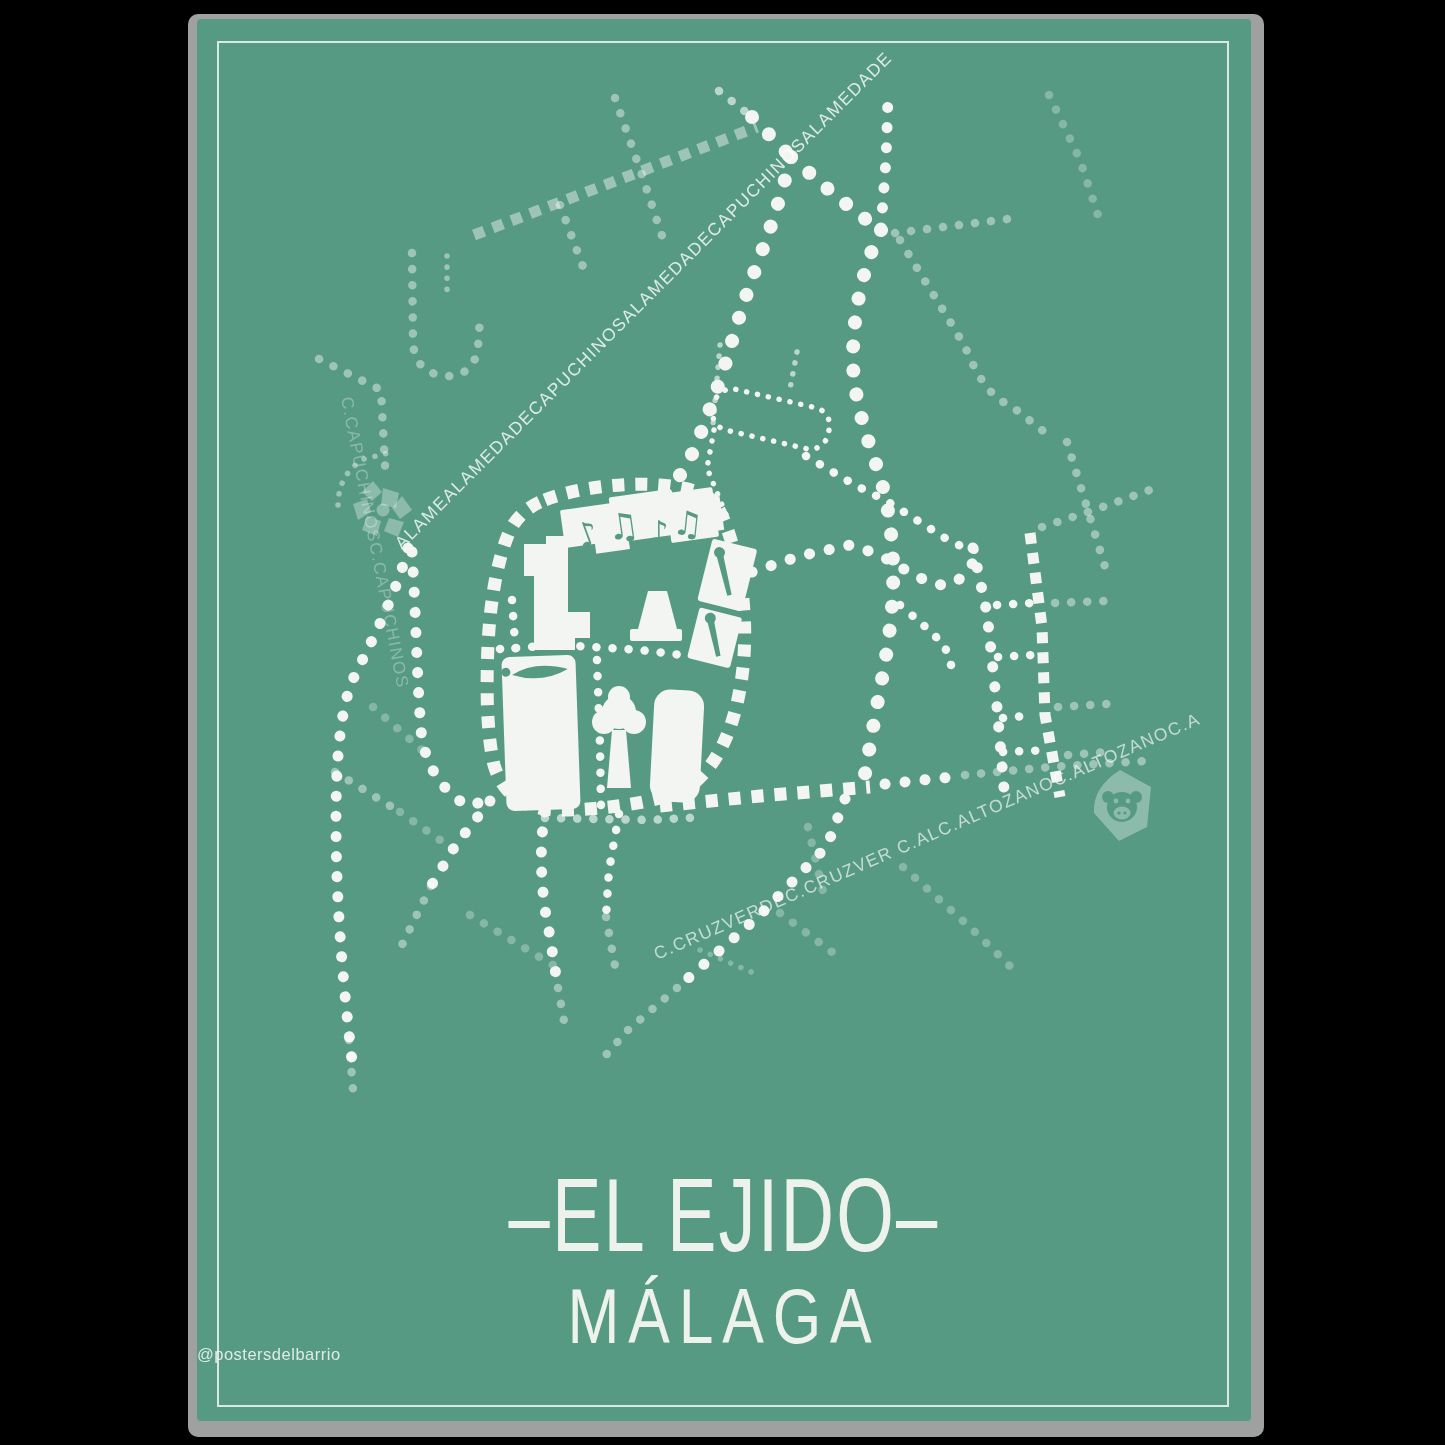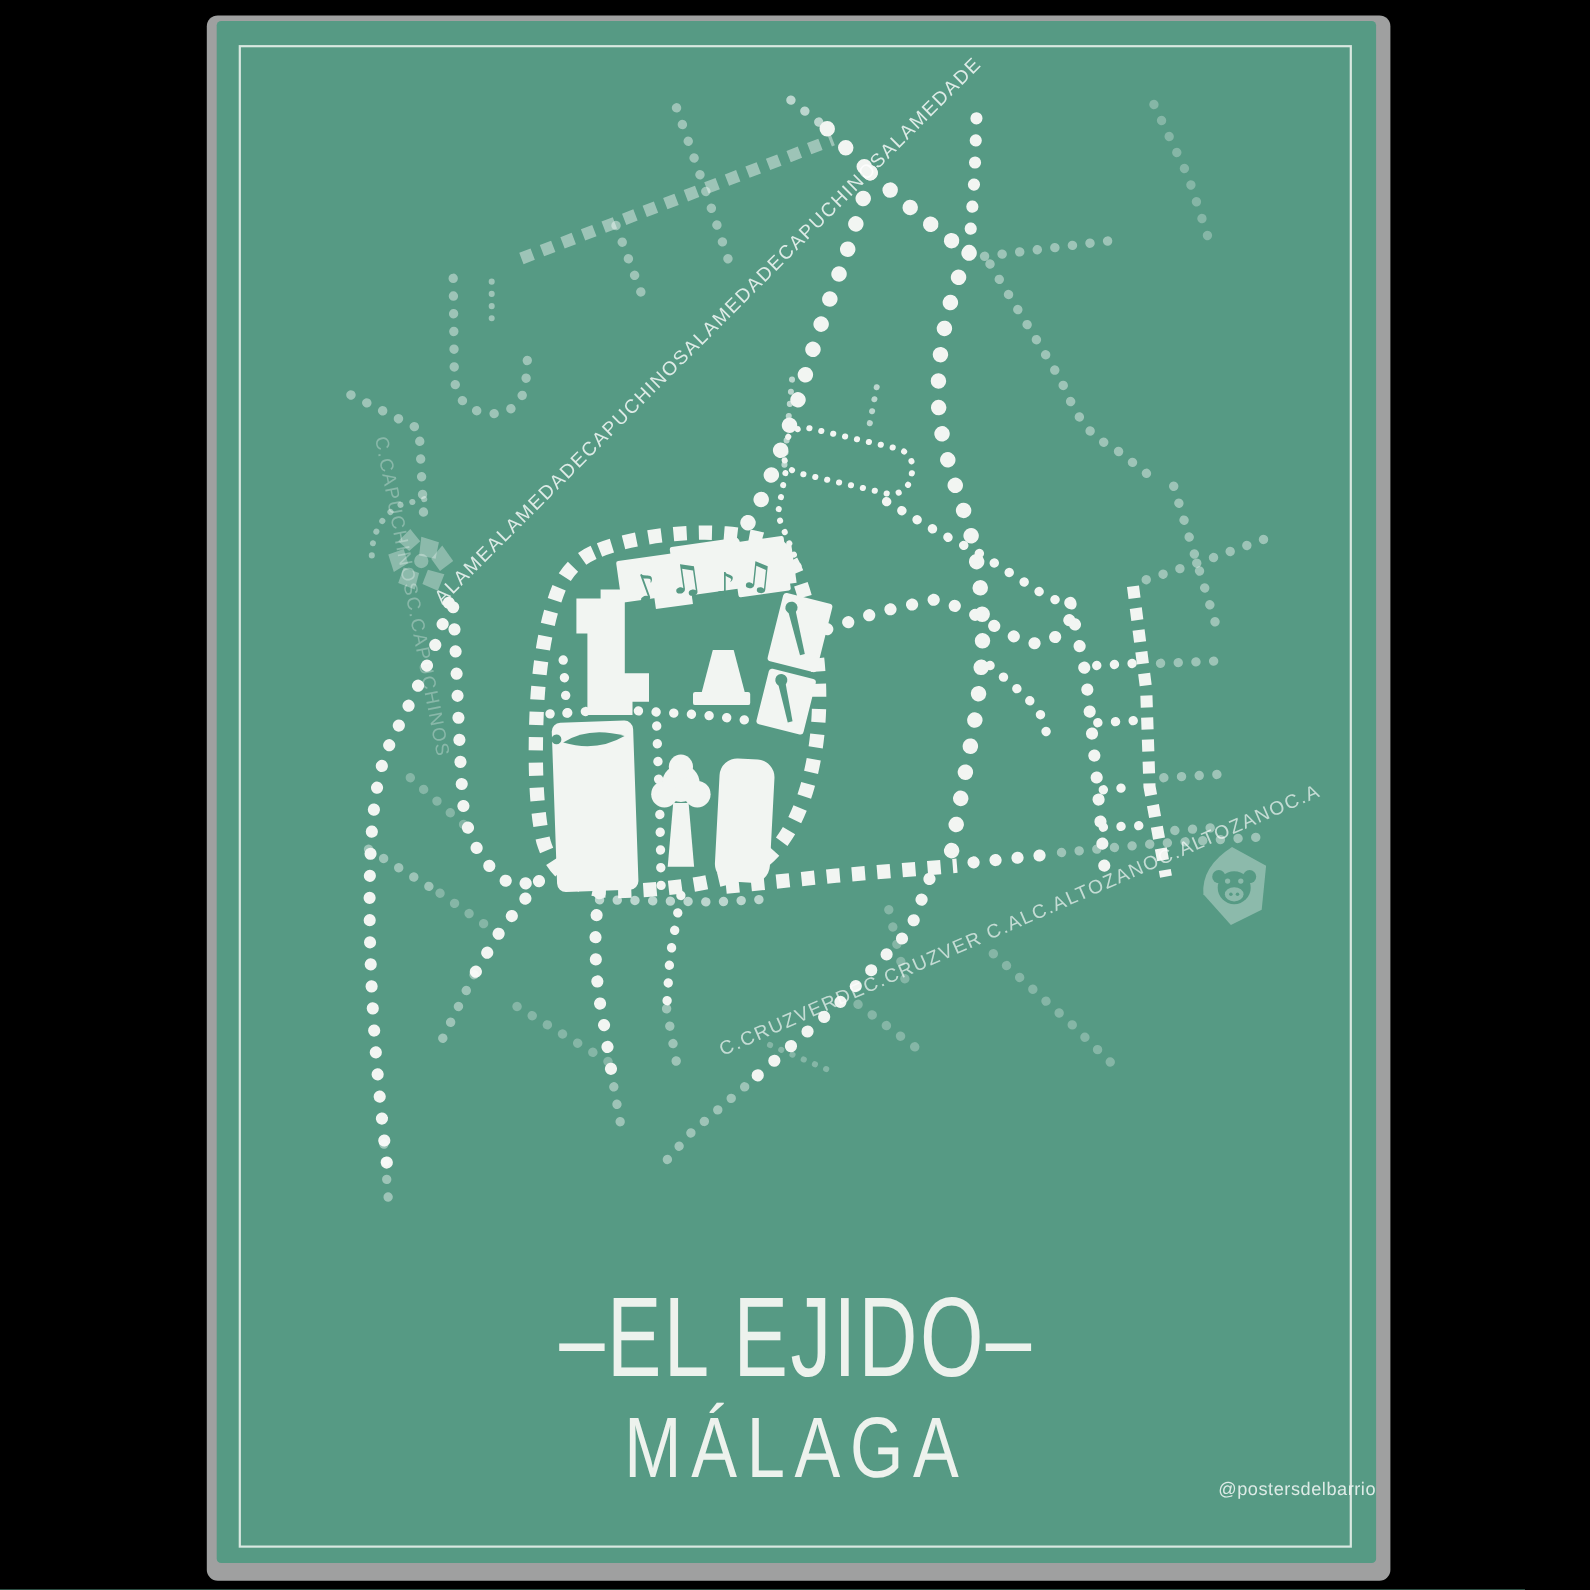--- a/index.html
+++ b/index.html
@@ -45,21 +45,21 @@
     position:absolute;top:1138px;left:0;right:0;text-align:center;
     font-size:103px;font-weight:100;color:#edf2ed;letter-spacing:3px;
     transform:scaleX(0.72);white-space:nowrap;
   }
   .subtitle{
     position:absolute;top:1252px;left:0;right:0;text-align:center;
     font-size:78px;font-weight:100;color:#edf2ed;letter-spacing:11px;
     transform:scaleX(0.80);white-space:nowrap;
   }
   .attribution{
-    position:absolute;top:1326px;left:0;right:0;text-align:right;
+    position:absolute;top:1326px;left:0;right:0;text-align:left;
     font-size:16.5px;color:rgba(255,255,255,0.80);letter-spacing:0.5px;
   }
 </style>
 </head>
 <body>
 
 <div class="poster">
   <div class="face">
 
     <svg class="map" width="1054" height="1402" viewBox="197 19 1054 1402" xmlns="http://www.w3.org/2000/svg">

